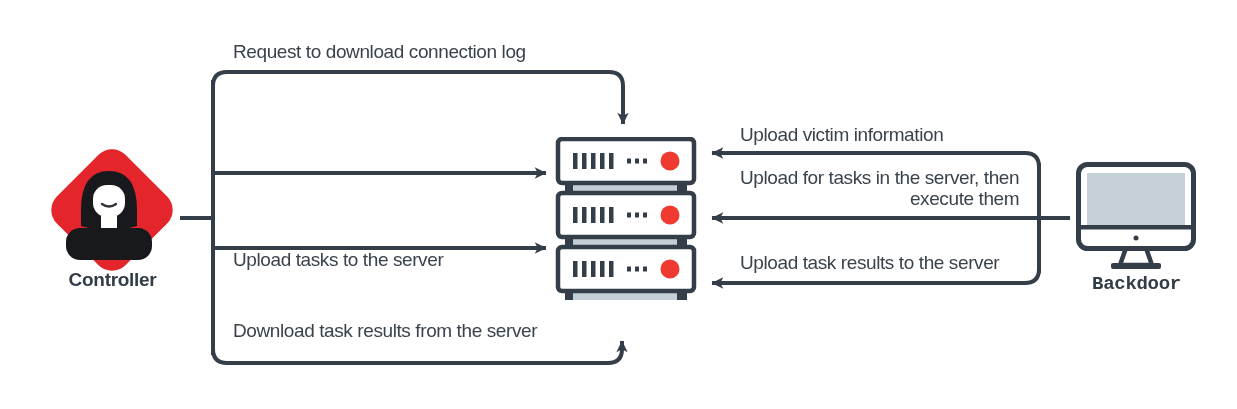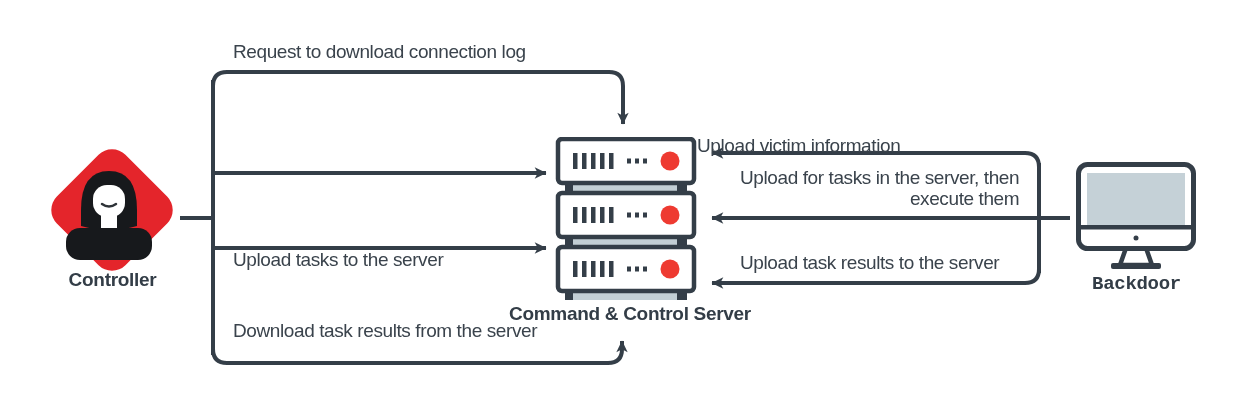--- a/index.html
+++ b/index.html
@@ -101,34 +101,33 @@
         <rect x="36" y="124" width="4.5" height="16"></rect>
           <rect x="45" y="124" width="4.5" height="16"></rect>
         <rect x="54" y="124" width="4.5" height="16"></rect>
         <rect x="72" y="129.5" width="4" height="5"></rect>
           <rect x="80" y="129.5" width="4" height="5"></rect>
         <rect x="88" y="129.5" width="4" height="5"></rect>
       </g>
       <circle cx="115" cy="132" r="9.5" fill="#EE3A31"></circle>
     </g>
   </svg>
-  <div class="node-label" style="left:505px;top:303px;width:250px;">Command &amp; Control Server</div>
 
   <svg class="icon" style="left:1074px;top:160px;" width="125" height="115" viewBox="0 0 125 115">
     <rect x="37" y="103" width="50" height="6" rx="2" fill="#343E48"></rect>
     <path d="M52 88 L72 88 L78 105 L46 105 Z" fill="#ffffff" stroke="#343E48" stroke-width="4.5"></path>
     <rect x="4.5" y="4.5" width="115" height="84" rx="9" fill="#ffffff" stroke="#343E48" stroke-width="5"></rect>
     <rect x="13" y="13" width="98" height="52" fill="#C5D1D7"></rect>
     <rect x="5" y="65" width="114" height="4.5" fill="#343E48"></rect>
     <circle cx="62" cy="78" r="2.5" fill="#343E48"></circle>
   </svg>
   <div class="node-label" style="left:1074px;top:273px;width:125px;font-family:Liberation Mono, monospace;">Backdoor</div>
 
   <div class="flow-label" style="left:233px;top:41px;">Request to download connection log</div>
   <div class="flow-label" style="left:233px;top:219px;margin-top:30px;">Upload tasks to the server</div>
   <div class="flow-label" style="left:233px;top:320px;">Download task results from the server</div>
 
-  <div class="flow-label" style="left:697px;top:124px;margin-top:11px;">Upload victim information</div>
+  <div class="flow-label" style="left:740px;top:124px;">Upload victim information</div>
   <div class="flow-label" style="left:740px;top:167px;">Upload for tasks in the server, then
 execute them</div>
   <div class="flow-label" style="left:740px;top:252px;">Upload task results to the server</div>
 
 </div>
 
 </body></html>

